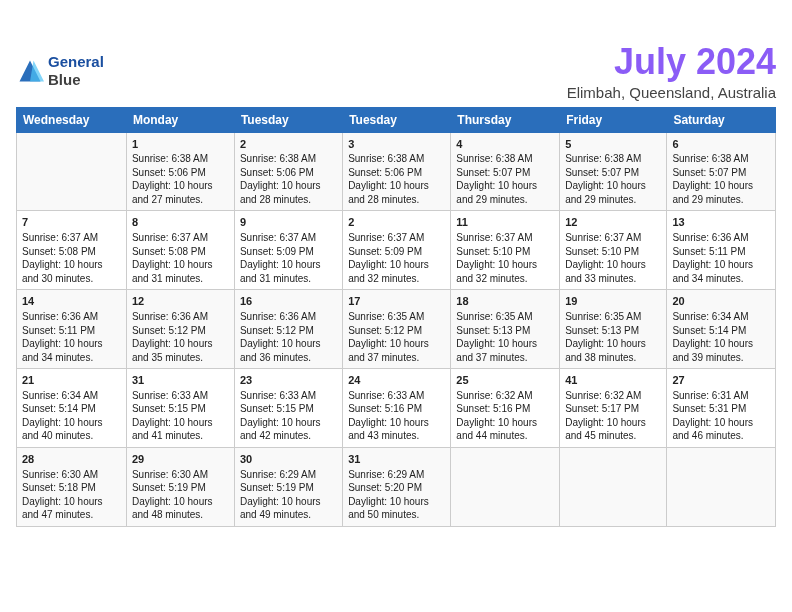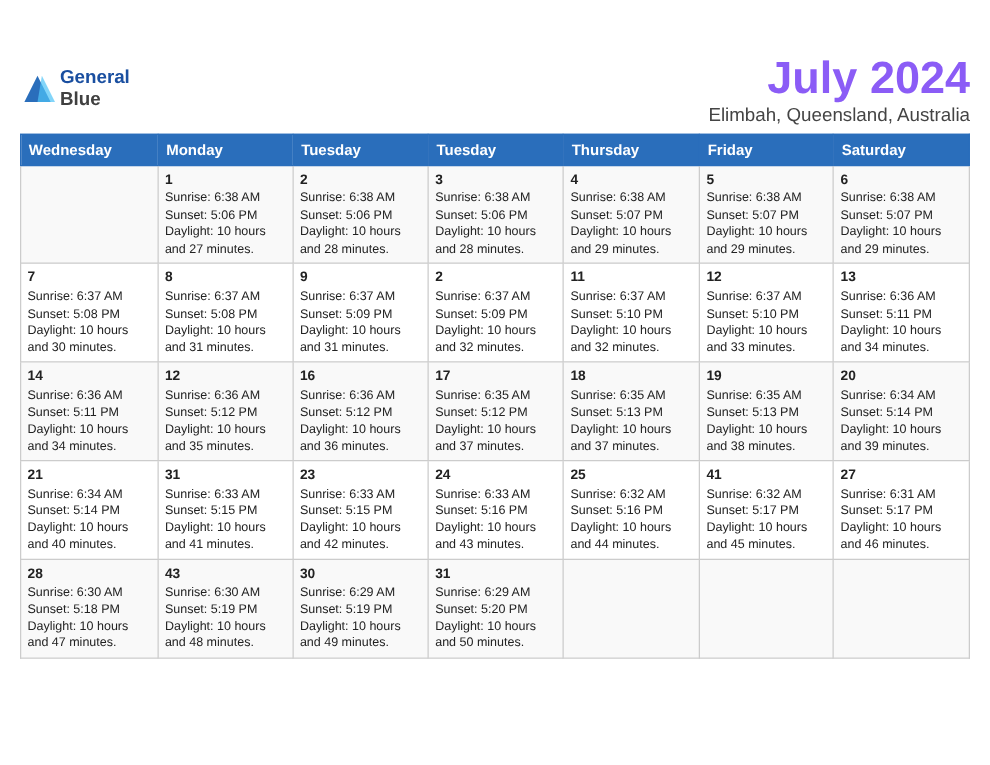--- a/index.html
+++ b/index.html
@@ -320,35 +320,35 @@
           <td>
             <span class="day-num">41</span>
             <div class="cell-content" style="white-space: pre-line;">Sunrise: 6:32 AM
 Sunset: 5:17 PM
 Daylight: 10 hours
 and 45 minutes.</div>
           </td>
           <td>
             <span class="day-num">27</span>
             <div class="cell-content" style="white-space: pre-line;">Sunrise: 6:31 AM
-Sunset: 5:17 PM
+Sunset: 5:31 PM
 Daylight: 10 hours
 and 46 minutes.</div>
           </td>
         </tr>
         <tr>
           <td>
             <span class="day-num">28</span>
             <div class="cell-content" style="white-space: pre-line;">Sunrise: 6:30 AM
 Sunset: 5:18 PM
 Daylight: 10 hours
 and 47 minutes.</div>
           </td>
           <td>
-            <span class="day-num">43</span>
+            <span class="day-num">29</span>
             <div class="cell-content" style="white-space: pre-line;">Sunrise: 6:30 AM
 Sunset: 5:19 PM
 Daylight: 10 hours
 and 48 minutes.</div>
           </td>
           <td>
             <span class="day-num">30</span>
             <div class="cell-content" style="white-space: pre-line;">Sunrise: 6:29 AM
 Sunset: 5:19 PM
 Daylight: 10 hours

